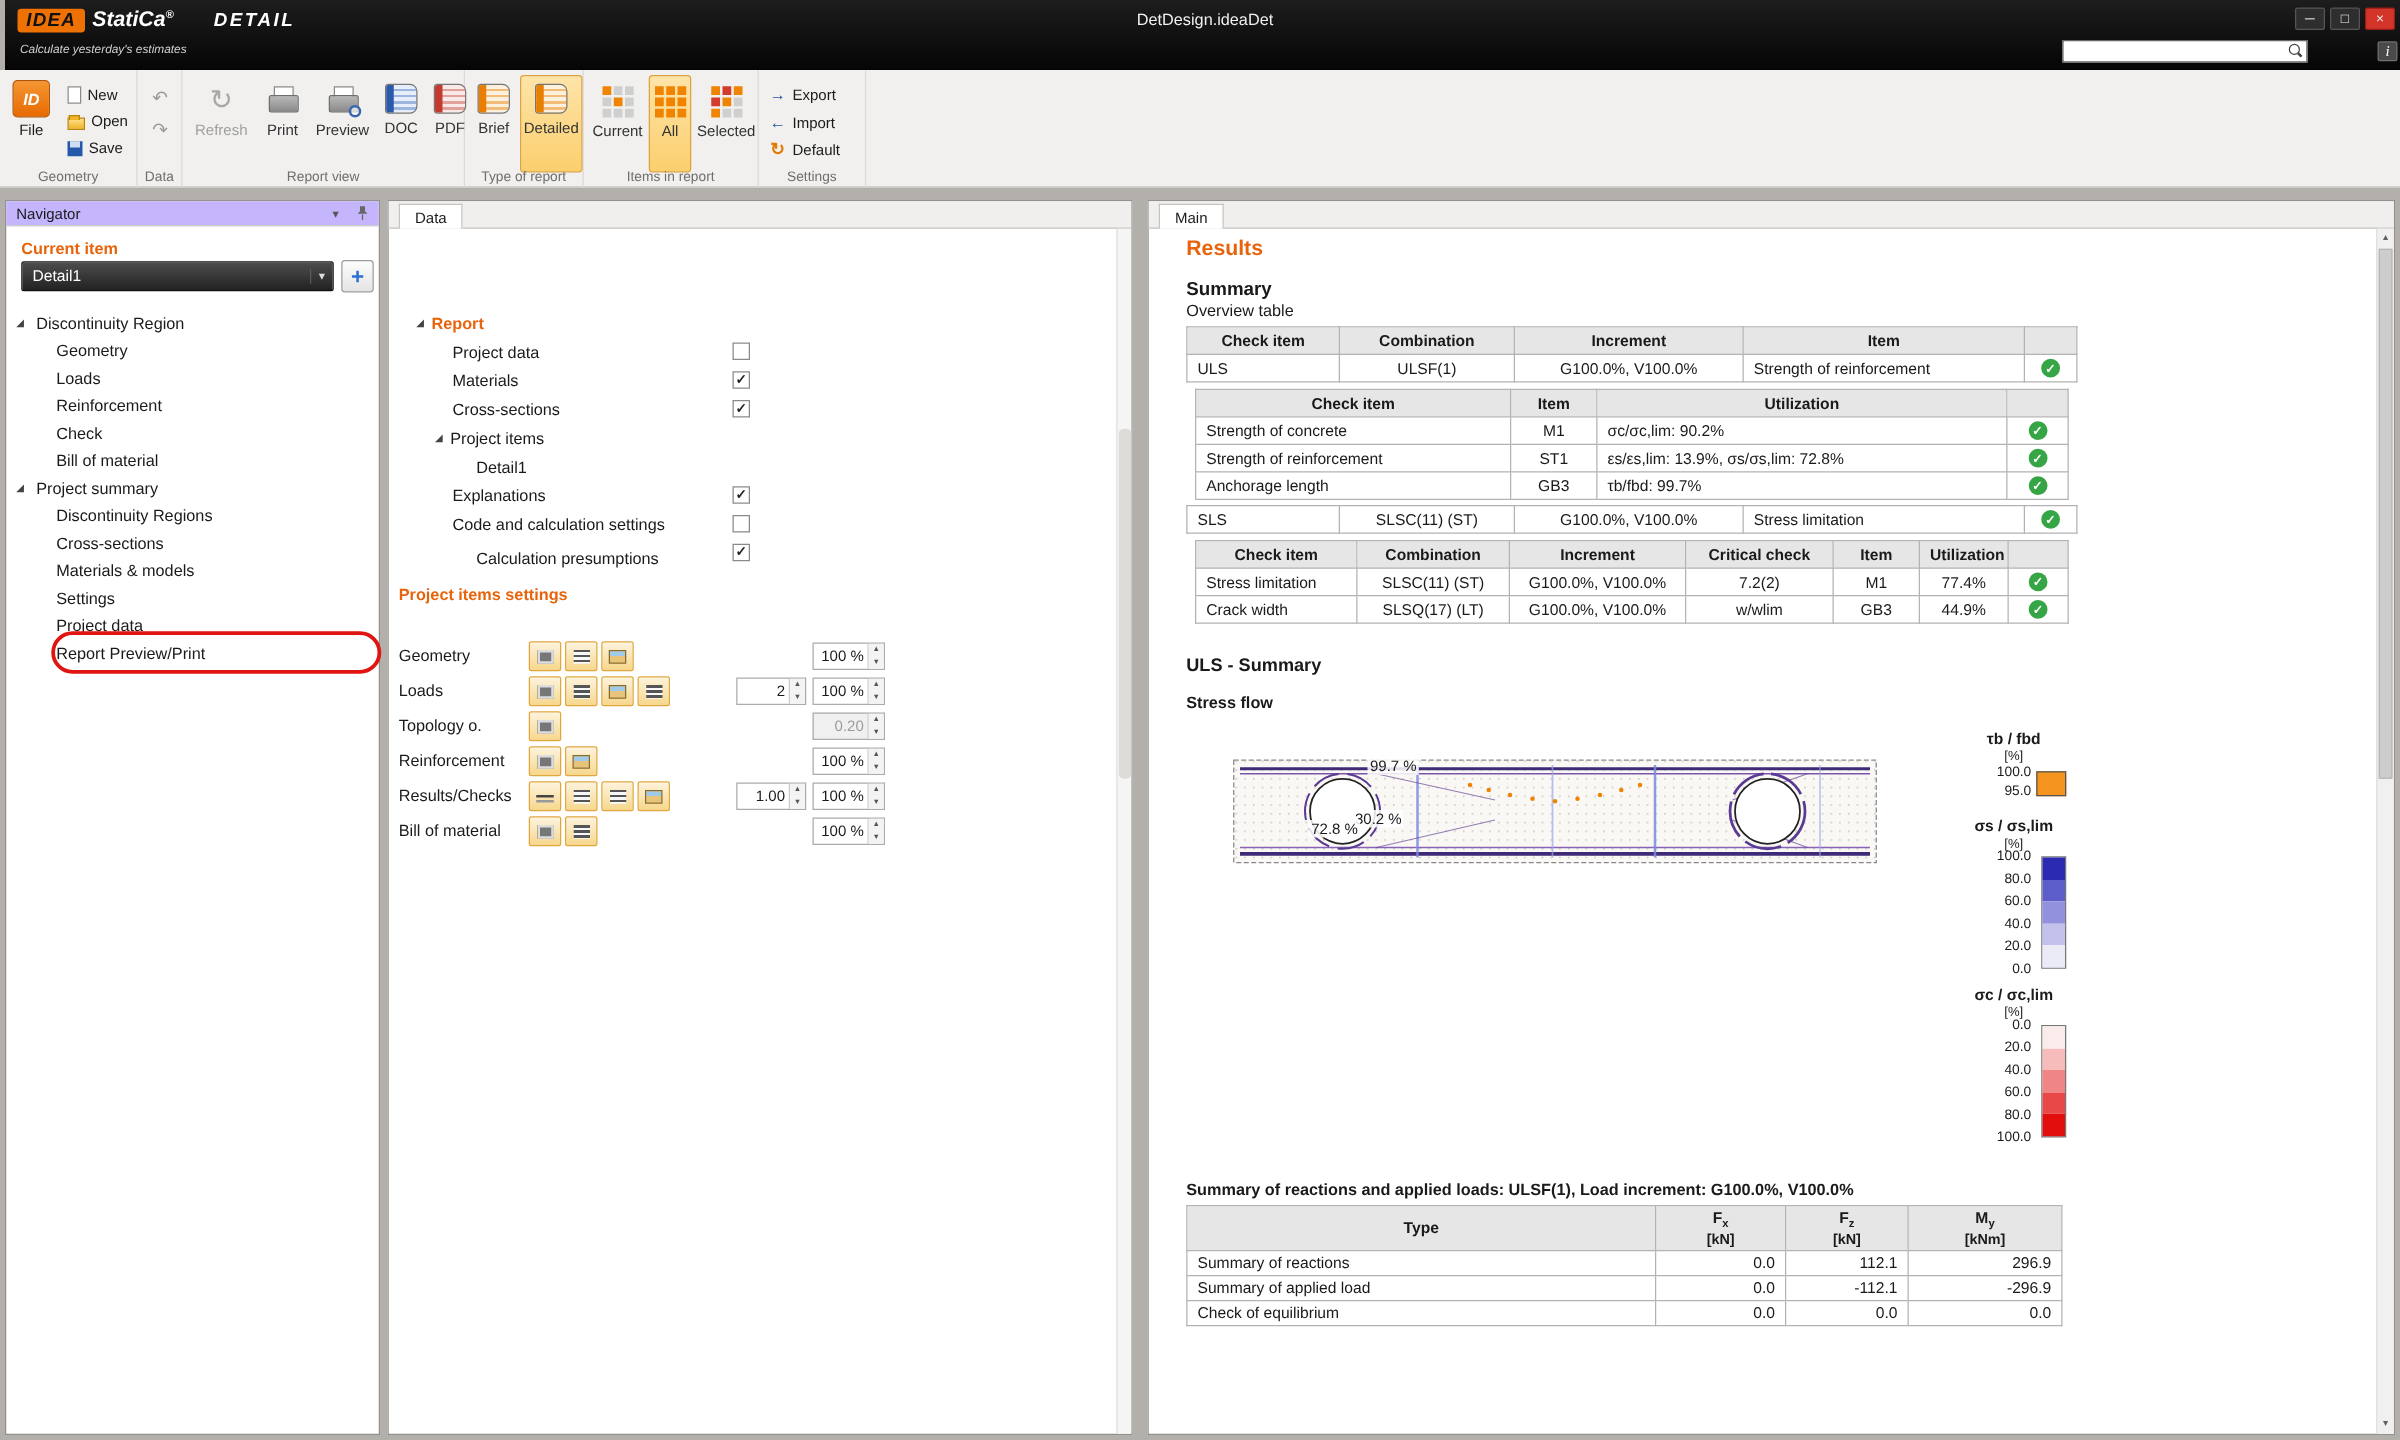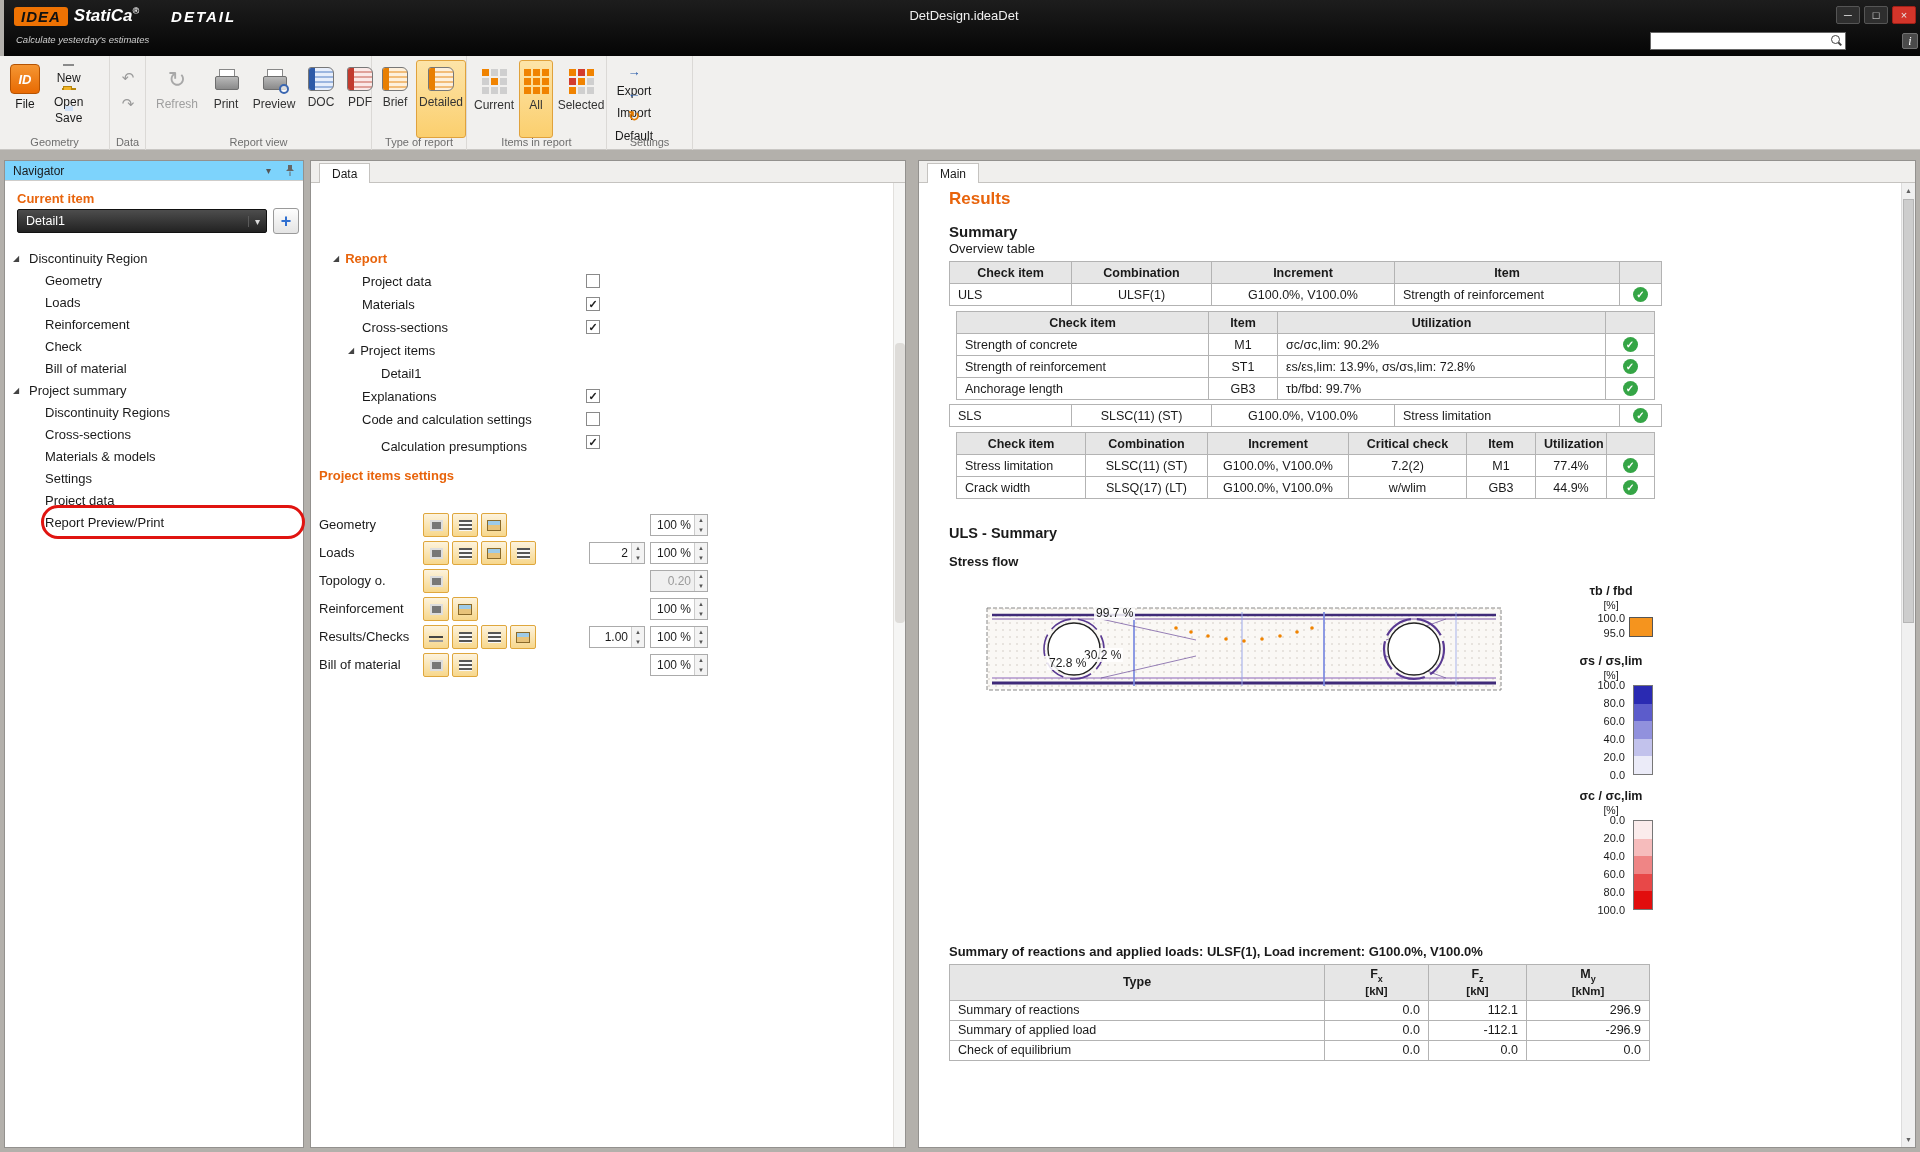--- a/index.html
+++ b/index.html
@@ -43,21 +43,21 @@
   .g-project { left:0; width:110px; } .g-data { left:110px; width:36px; }
   .g-reportview { left:146px; width:226px; } .g-type { left:372px; width:95px; }
   .g-items { left:467px; width:140px; } .g-settings { left:607px; width:86px; }
 
   .file-btn { position:absolute; left:6px; top:8px; width:38px; display:flex; flex-direction:column;
               align-items:center; gap:3px; font-size:12px; }
   .file-ico { width:30px; height:30px; background:linear-gradient(#f59633,#e86a02); border-radius:4px;
               color:#fff; font-weight:bold; font-style:italic; font-size:13px; display:flex;
               align-items:center; justify-content:center; border:1px solid #b55302; }
   .sbtn-col { position:absolute; left:50px; top:8px; display:flex; flex-direction:column; gap:2px; }
-  .sbtn { height:19px; display:flex; align-items:center; gap:5px; font-size:12px; padding:0 4px; border-radius:2px;flex-direction:column; }
+  .sbtn { height:19px; display:flex; align-items:flex-end; gap:5px; font-size:12px; padding:0 4px; border-radius:2px; }
   .ico-page { width:11px; height:14px; background:#fff; border:1px solid #8a8a8a; }
   .ico-folder { width:14px; height:10px; background:linear-gradient(#ffe08a,#f0b429); border:1px solid #b8860b;
                 position:relative; margin-top:3px; }
   .ico-folder::before { content:""; position:absolute; left:0; top:-3px; width:7px; height:3px;
                         background:#f0b429; border:1px solid #b8860b; border-bottom:none; }
   .ico-floppy { width:12px; height:12px; background:#2458a8; position:relative; }
   .ico-floppy::after { content:""; position:absolute; left:2px; top:0; width:8px; height:5px; background:#cfe0f5; }
   .undo-col { position:absolute; left:6px; top:12px; display:flex; flex-direction:column; gap:6px; }
   .uglyph { width:24px; height:20px; display:flex; align-items:center; justify-content:center;
             font-size:15px; color:#9a9a9a; }
@@ -91,21 +91,21 @@
 
   
   .panel { position:absolute; background:#fff; border:1px solid #93918e; }
   .tabstrip { position:absolute; left:0; top:0; right:0; height:22px; background:#f0efed;
               border-bottom:1px solid #c5c3c0; }
   .tab { position:absolute; left:8px; top:2px; height:20px; padding:0 12px; background:#fff;
          border:1px solid #c5c3c0; border-bottom:none; font-size:12px; display:flex; align-items:center; }
 
   
   .nav-panel { left:4px; top:160px; width:300px; height:988px; }
-  .nav-header { position:absolute; left:0; top:0; right:0; height:20px; background:#7dd3fc;
+  .nav-header { position:absolute; left:0; top:0; right:0; height:20px; background:#c4b5fd;
                 border-bottom:1px solid #cfcdca; font-size:12px; display:flex; align-items:center; padding:0 8px; }
   .nav-header .sp { flex:1; }
   .nav-dd { color:#555; font-size:10px; margin-right:14px; }
   .cur-item { position:absolute; left:12px; top:30px; color:#e8640c; font-weight:bold; font-size:13px; }
   .combo { position:absolute; left:12px; top:48px; width:250px; height:24px;
            background:linear-gradient(#4d4d4d,#222); border:1px solid #111; border-radius:2px;
            color:#fff; font-size:12.5px; display:flex; align-items:center; }
   .combo .cv { flex:1; padding-left:8px; }
   .combo .ca { width:18px; border-left:1px solid #5a5a5a; text-align:center; color:#ddd; font-size:10px; }
   .plus-btn { position:absolute; left:268px; top:47px; width:26px; height:26px;

